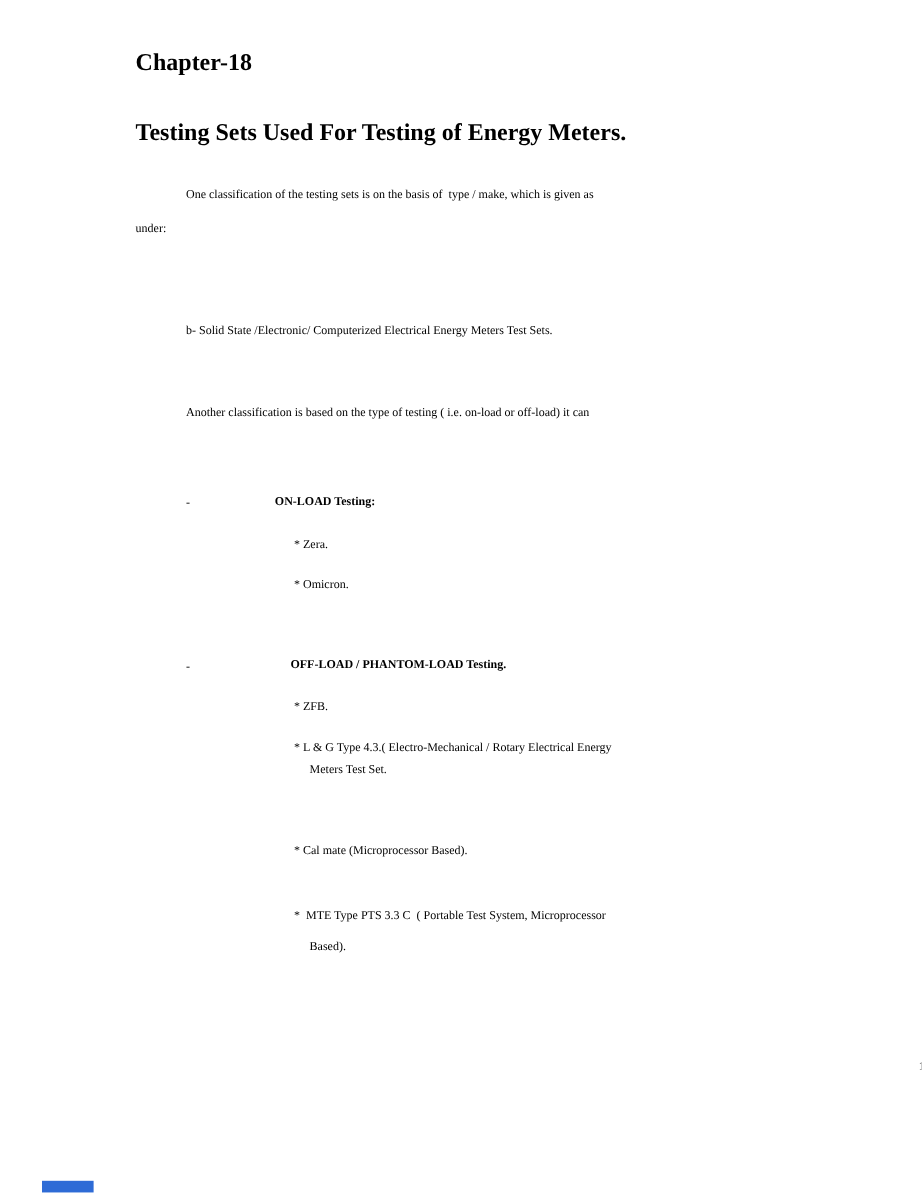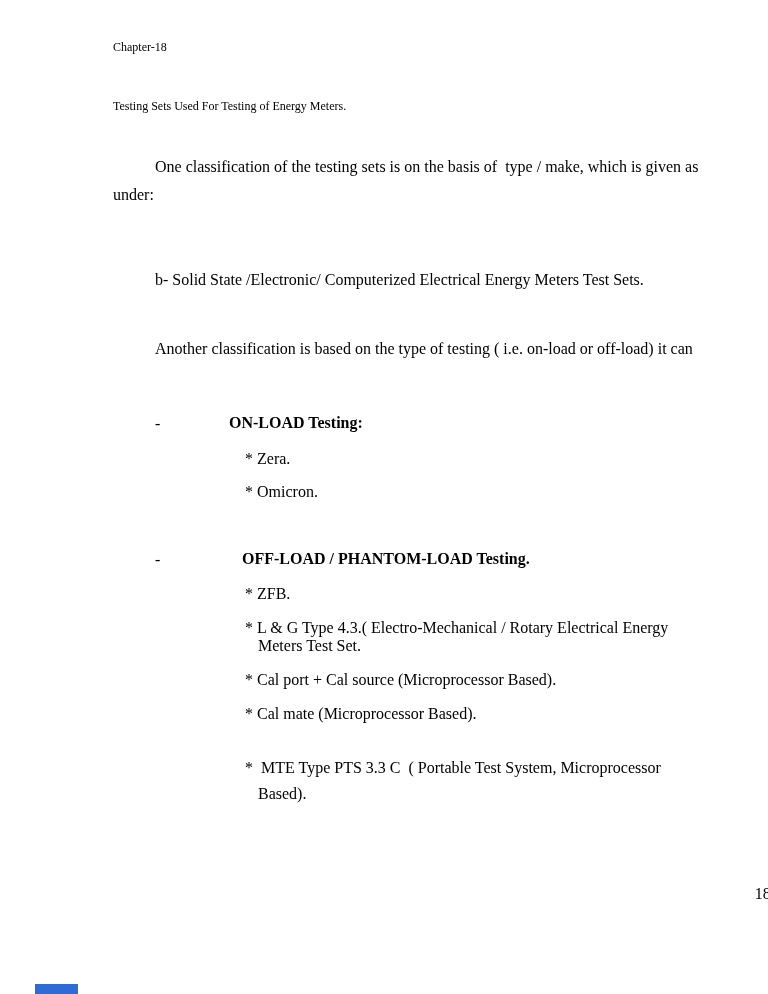--- a/index.html
+++ b/index.html
@@ -13,27 +13,27 @@
   }
   .page {
     position: relative;
     width: 768px;
     height: 994px;
     background: #ffffff;
     overflow: hidden;
   }
   .line {
     position: absolute;
-    font-size: 16px;
+    font-size: 10px;
     line-height: 1.25;
     white-space: pre;
   }
   .h {
-    font-weight: normal;
-    font-size: 12px;
+    font-weight: bold;
+    font-size: 20px;
   }
   .b { font-weight: bold; margin-left: 24px; }
   .center {
     left: 16px;
     width: 768px;
     text-align: right;
   }
   .blue-bar {
     position: absolute;
     left: 35px;
@@ -65,21 +65,20 @@
   <div class="line" style="left:245px; top:482px">* Omicron.</div>
 
   <div class="line" style="left:155px; top:550px">-</div>
   <div class="line b" style="left:218px; top:549px">OFF-LOAD / PHANTOM-LOAD Testing.</div>
 
   <div class="line" style="left:245px; top:584px">* ZFB.</div>
 
   <div class="line" style="left:245px; top:618px">* L &amp; G Type 4.3.( Electro-Mechanical / Rotary Electrical Energy</div>
   <div class="line" style="left:258px; top:636px">Meters Test Set.</div>
 
-  <div class="line" style="left:245px; top:670px">* Cal port + Cal source (Microprocessor Based).</div>
 
   <div class="line" style="left:245px; top:704px">* Cal mate (Microprocessor Based).</div>
 
   <div class="line" style="left:245px; top:758px">*  MTE Type PTS 3.3 C  ( Portable Test System, Microprocessor</div>
   <div class="line" style="left:258px; top:784px">Based).</div>
 
   <div class="line center" style="top:884px">18-1</div>
 
   <div class="blue-bar" style="background: rgb(46, 107, 214);"></div>
 

